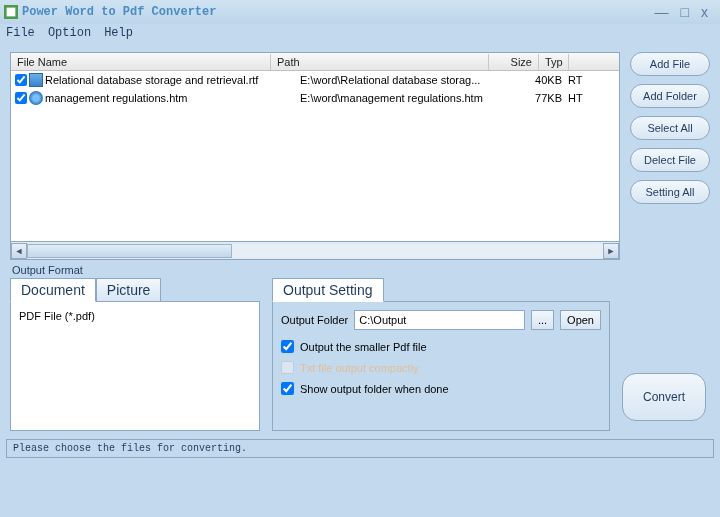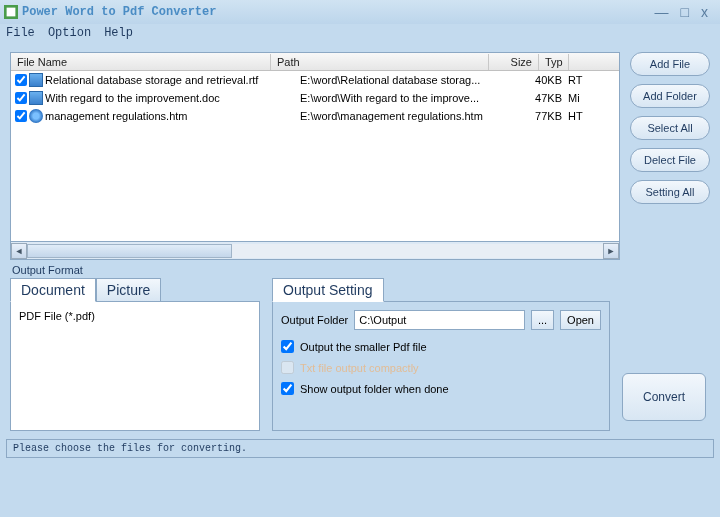--- a/index.html
+++ b/index.html
@@ -38,21 +38,21 @@
 .tabbody { border: 1px solid #8ca8c4; background: #fff; margin-top: -1px; padding: 8px; height: 130px; font-size: 11px; }
 .settings { flex: 1; }
 .settings .tabbody { background: #c3daee; height: 130px; }
 .frow { display: flex; align-items: center; gap: 6px; margin-bottom: 10px; }
 .frow input[type=text] { flex: 1; height: 20px; border: 1px solid #8ca8c4; padding: 2px 4px; font-size: 11px; }
 .smallbtn { height: 20px; padding: 0 6px; background: linear-gradient(#f2f7fc,#d8e6f3); border: 1px solid #8ca8c4; font-size: 11px; cursor: pointer; }
 .chkrow { display: flex; align-items: center; gap: 6px; margin: 8px 0; font-size: 11px; }
 .chkrow input { width: 13px; height: 13px; }
 .chkrow.disabled { color: #f0b070; opacity: 0.7; }
 .convertbox { width: 88px; display: flex; align-items: flex-end; padding-bottom: 10px; }
-.convertbtn { width: 84px; height: 48px; background: linear-gradient(#f2f7fc,#d8e6f3); border: 1px solid #8ca8c4; border-radius: 6px; font-size: 12px; color: #1f3a5f; cursor: pointer; display: flex; align-items: center; justify-content: center; }
+.convertbtn { width: 84px; height: 48px; background: linear-gradient(#f2f7fc,#d8e6f3); border: 1px solid #8ca8c4; border-radius: 14px; font-size: 12px; color: #1f3a5f; cursor: pointer; display: flex; align-items: center; justify-content: center; }
 .status { margin: 8px 6px 0 6px; border: 1px solid #8ca8c4; padding: 3px 6px; font-family: "Courier New", monospace; font-size: 10px; color: #1f3a5f; background: #c3daee; }
 .ficon-doc { background: linear-gradient(#6ab0ee,#3a80cc); border: 1px solid #2968aa; }
 .ficon-ie { background: radial-gradient(#7ac0ff 30%, #2a70c0 70%); border-radius: 50%; }
 </style>
 </head>
 <body>
 
 <div class="titlebar">
   <svg class="logo" viewBox="0 0 16 16">
       <rect width="16" height="16" fill="#4a9c4a"></rect>
@@ -81,28 +81,20 @@
         <div style="width:50px;text-align:right">Size</div>
         <div style="width:30px">Typ</div>
       </div>
       <div class="row">
         <input type="checkbox" checked="" style="">
         <span class="icon ficon-doc"></span>
         <span class="col-fn">Relational database storage and retrieval.rtf</span>
         <span class="col-path">E:\word\Relational database storag...</span>
         <span class="col-size">40KB</span>
         <span class="col-type">RT</span>
-      </div>
-      <div class="row">
-        <input type="checkbox" checked="" style="">
-        <span class="icon ficon-doc"></span>
-        <span class="col-fn">With regard to the improvement.doc</span>
-        <span class="col-path">E:\word\With regard to the improve...</span>
-        <span class="col-size">47KB</span>
-        <span class="col-type">Mi</span>
       </div>
       <div class="row">
         <input type="checkbox" checked="" style="">
         <span class="icon ficon-ie"></span>
         <span class="col-fn">management regulations.htm</span>
         <span class="col-path">E:\word\management regulations.htm</span>
         <span class="col-size">77KB</span>
         <span class="col-type">HT</span>
       </div>
     </div>

